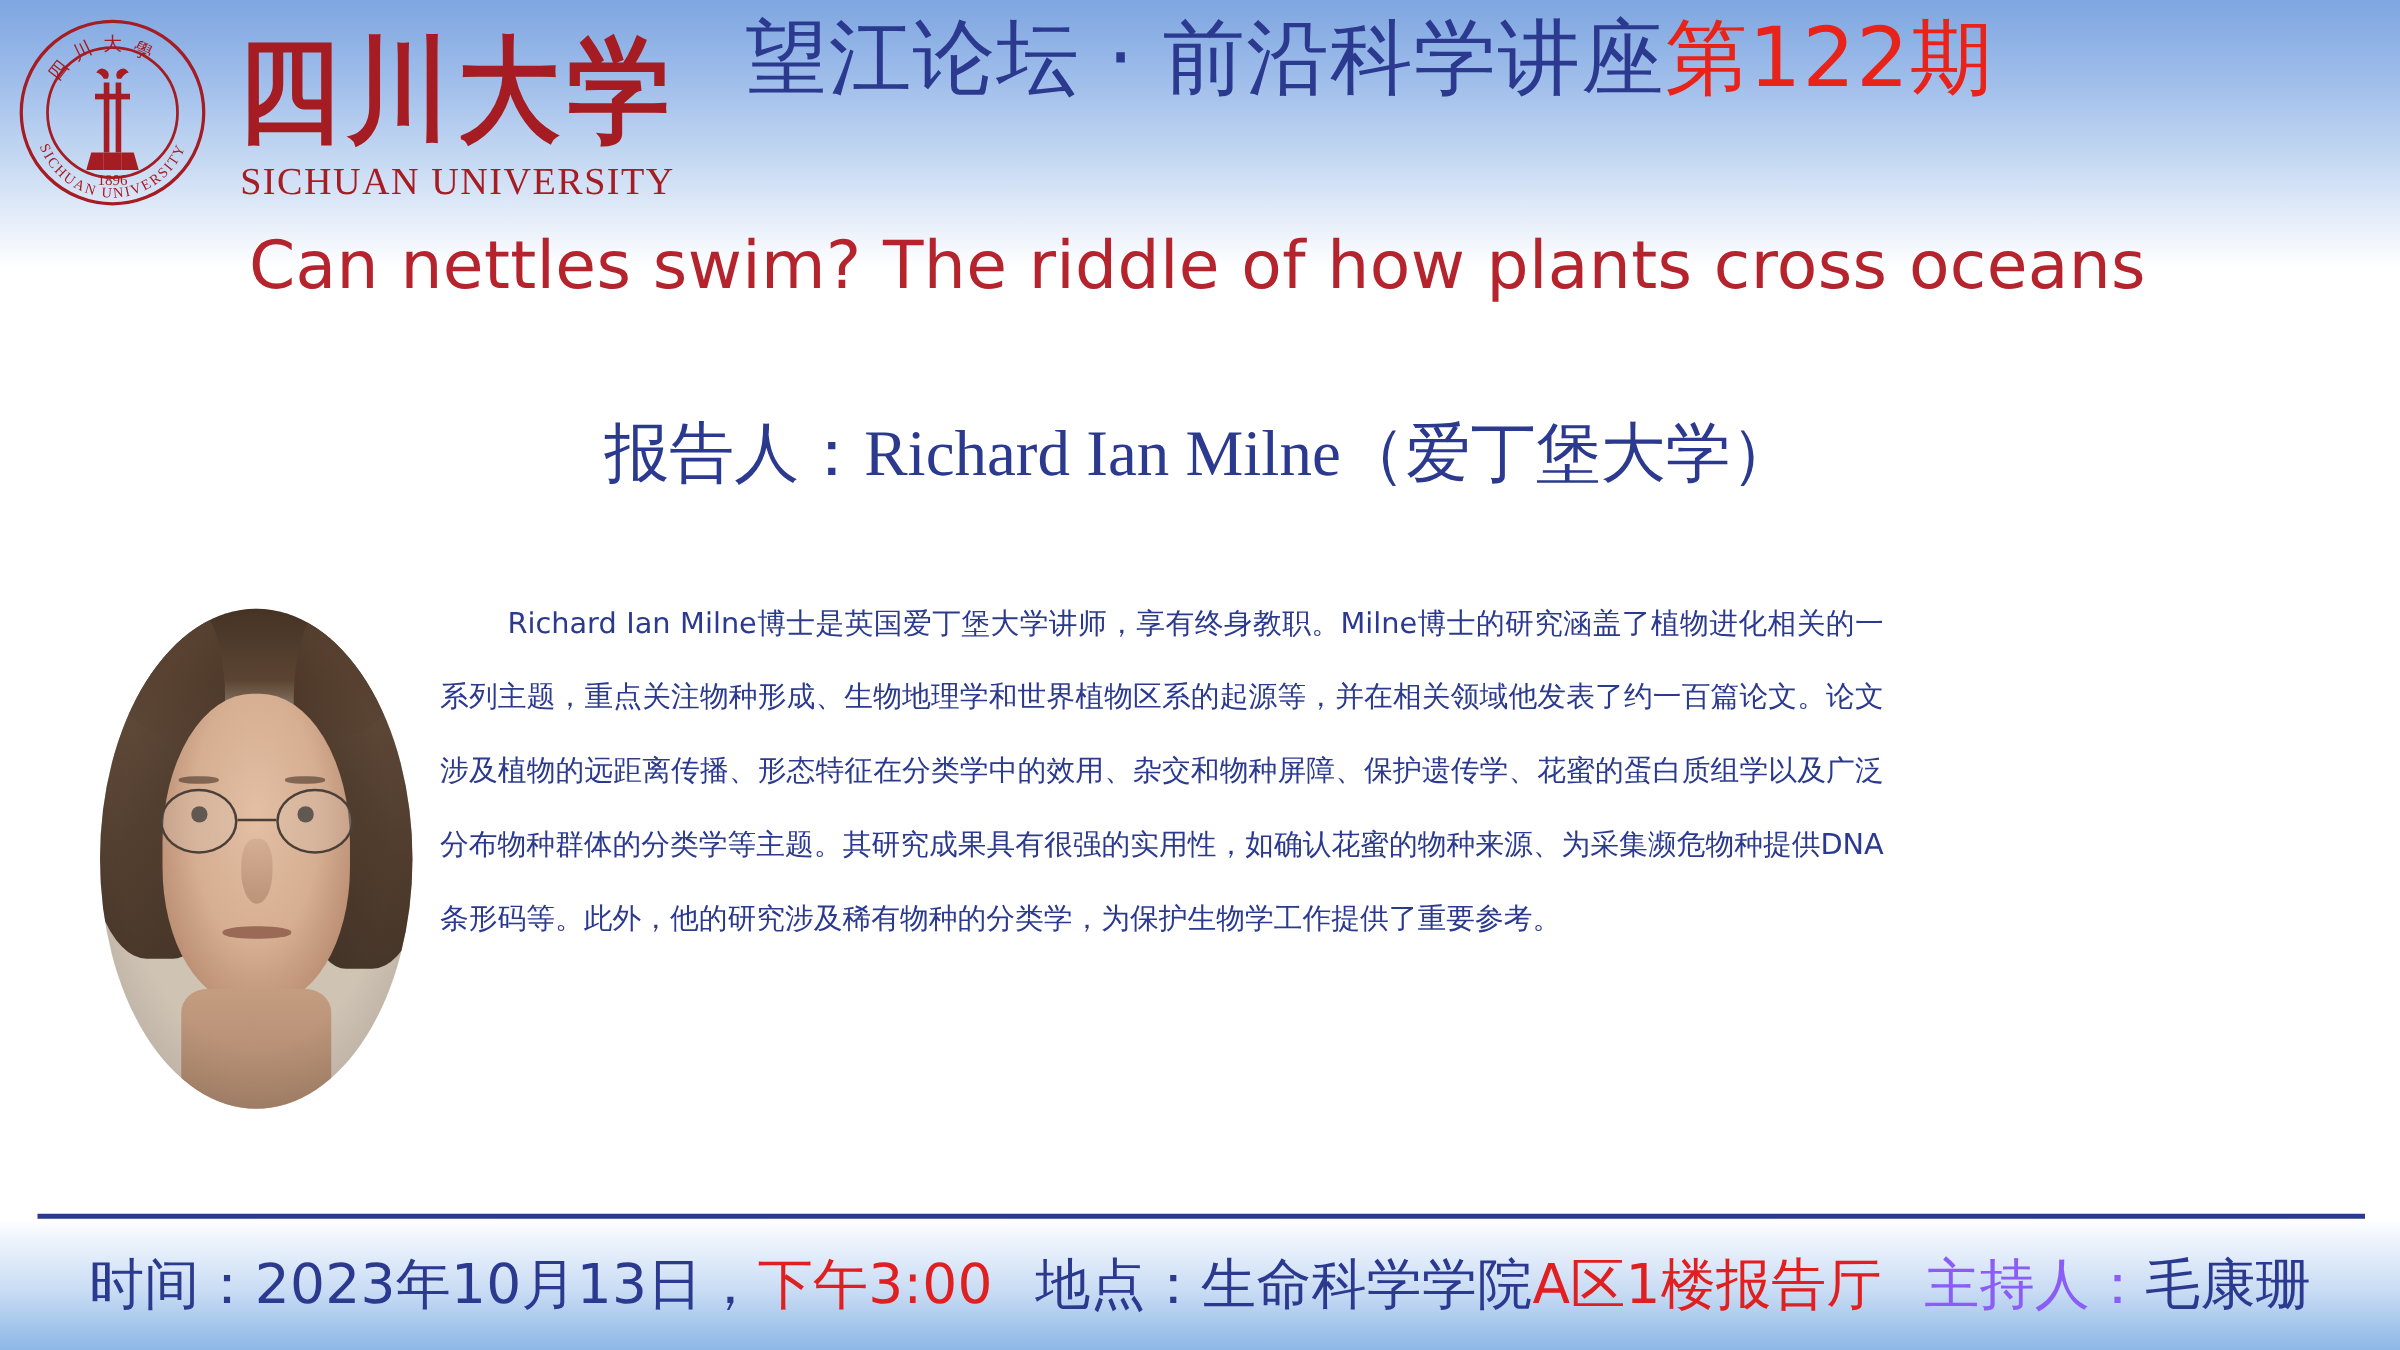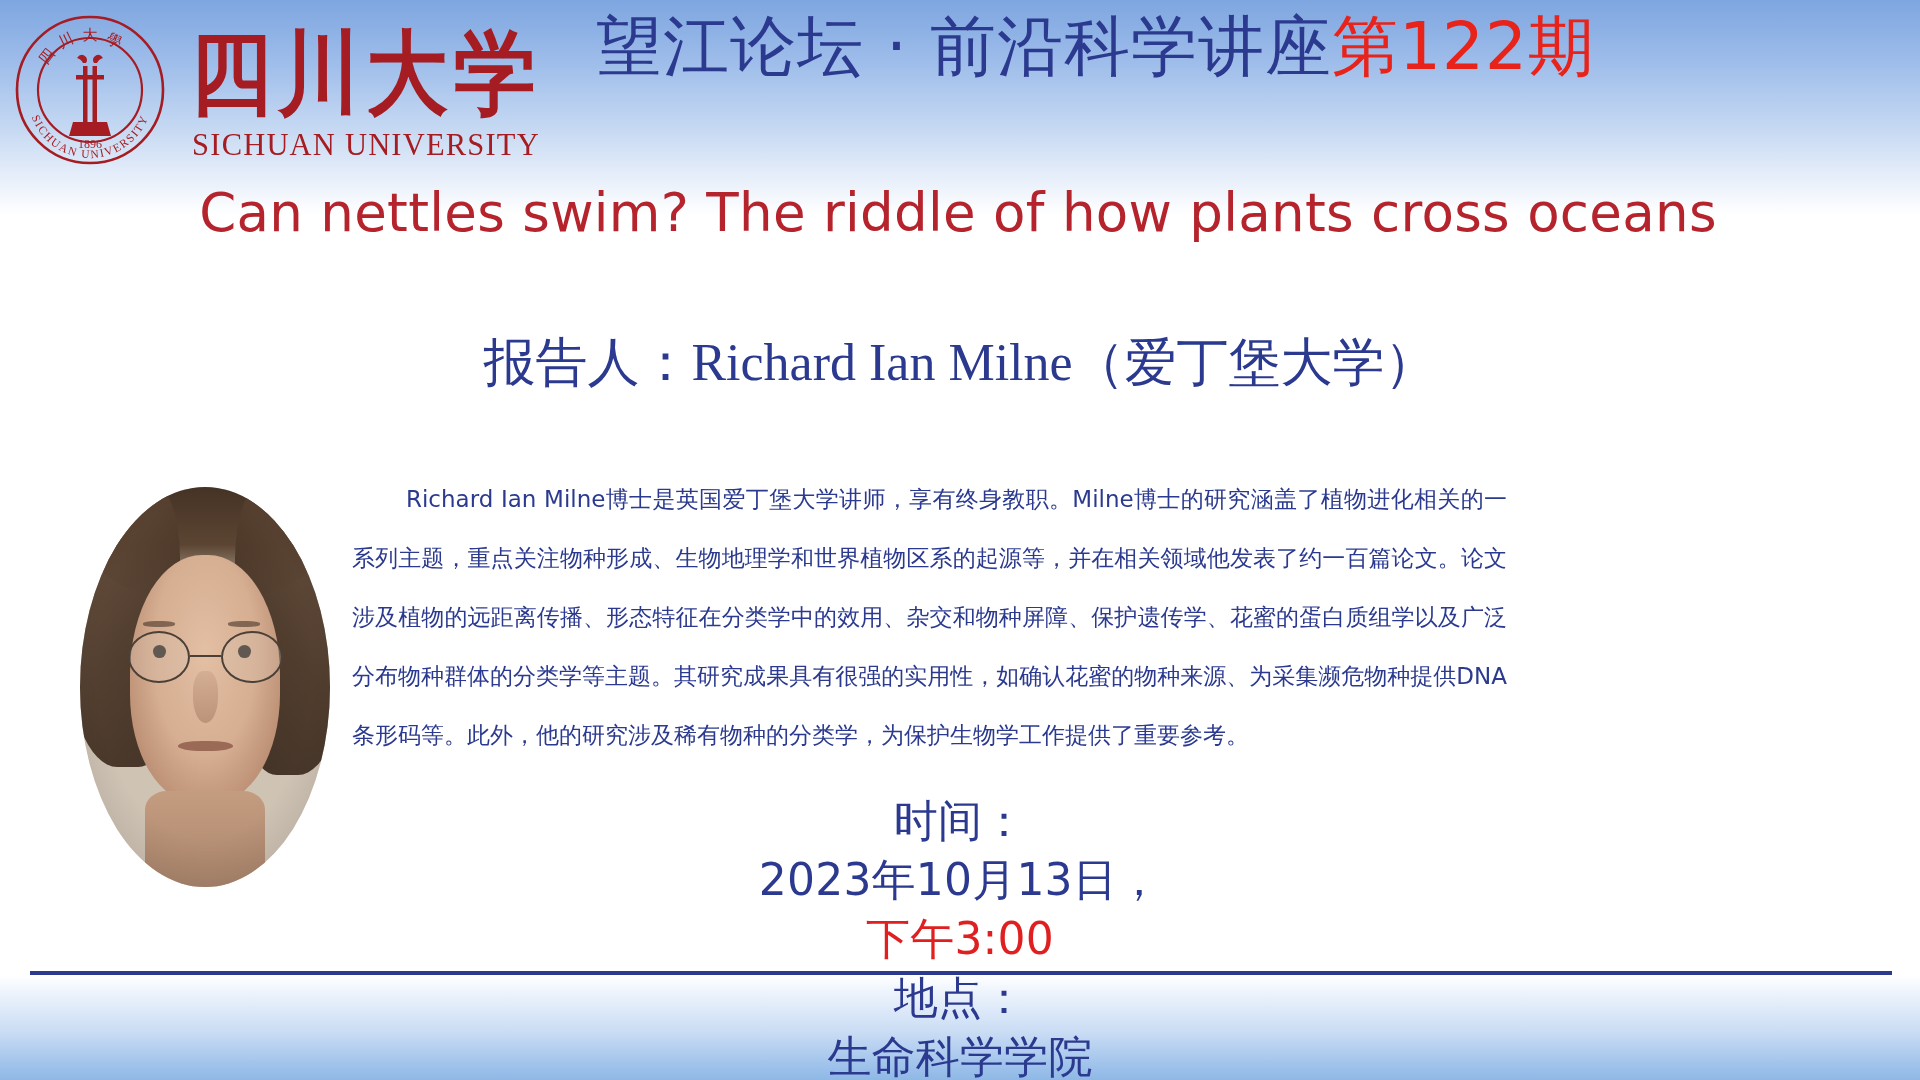--- a/index.html
+++ b/index.html
@@ -176,21 +176,21 @@
   }
   #footer-band{
     position:absolute; left:0; top:975px; width:1920px; height:105px;
     background:linear-gradient(to bottom,#ffffff 0%,#e8f0fb 22%,#c9dcf4 55%,#9cc1ea 88%,#8fb8e6 100%);
     z-index:2;
   }
   #footer-text{
     position:absolute; left:0; top:975px; width:1920px; height:105px;
     z-index:4; display:flex; align-items:center; justify-content:center;
     font-family:"DejaVu Sans","Liberation Sans",sans-serif;
-    font-size:44px; white-space:nowrap; letter-spacing:0.2px;flex-direction:column;
+    font-size:44px; white-space:nowrap; letter-spacing:0.2px;
   }
   .gap{ display:inline-block; width:34px; }
 </style>
 </head>
 <body>
 
 <div id="top-gradient"></div>
 
 <div id="header">
 

